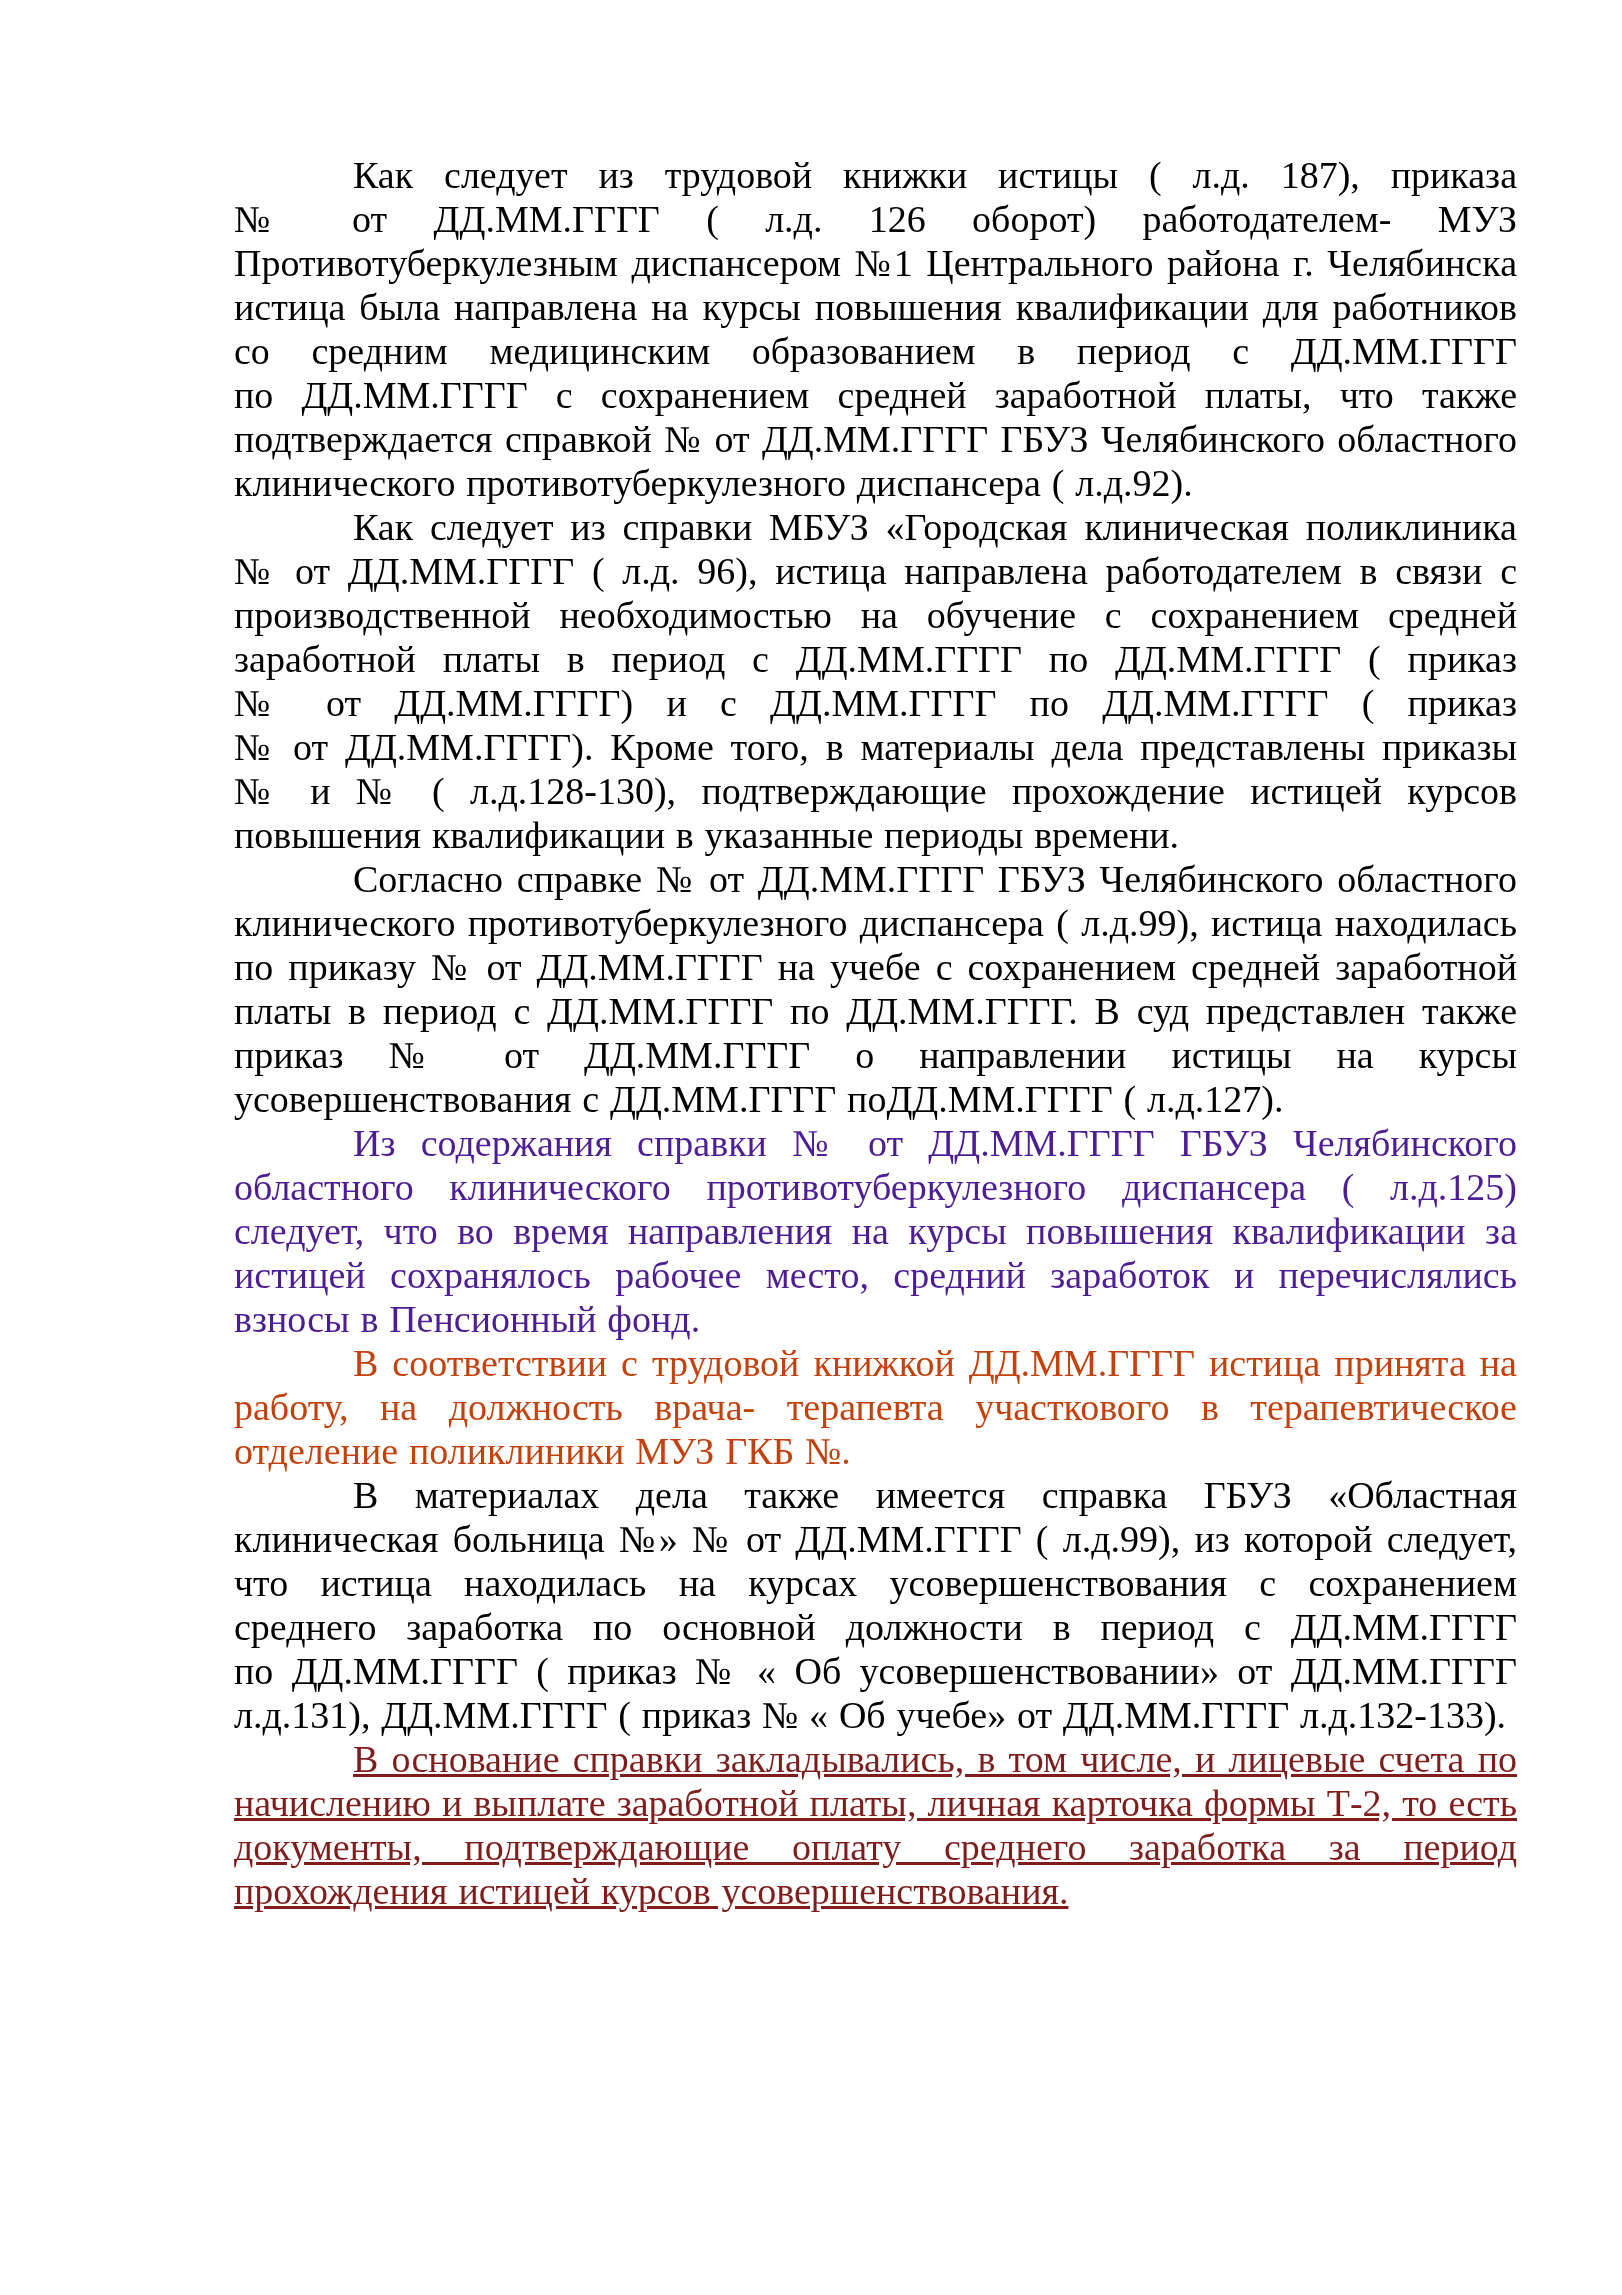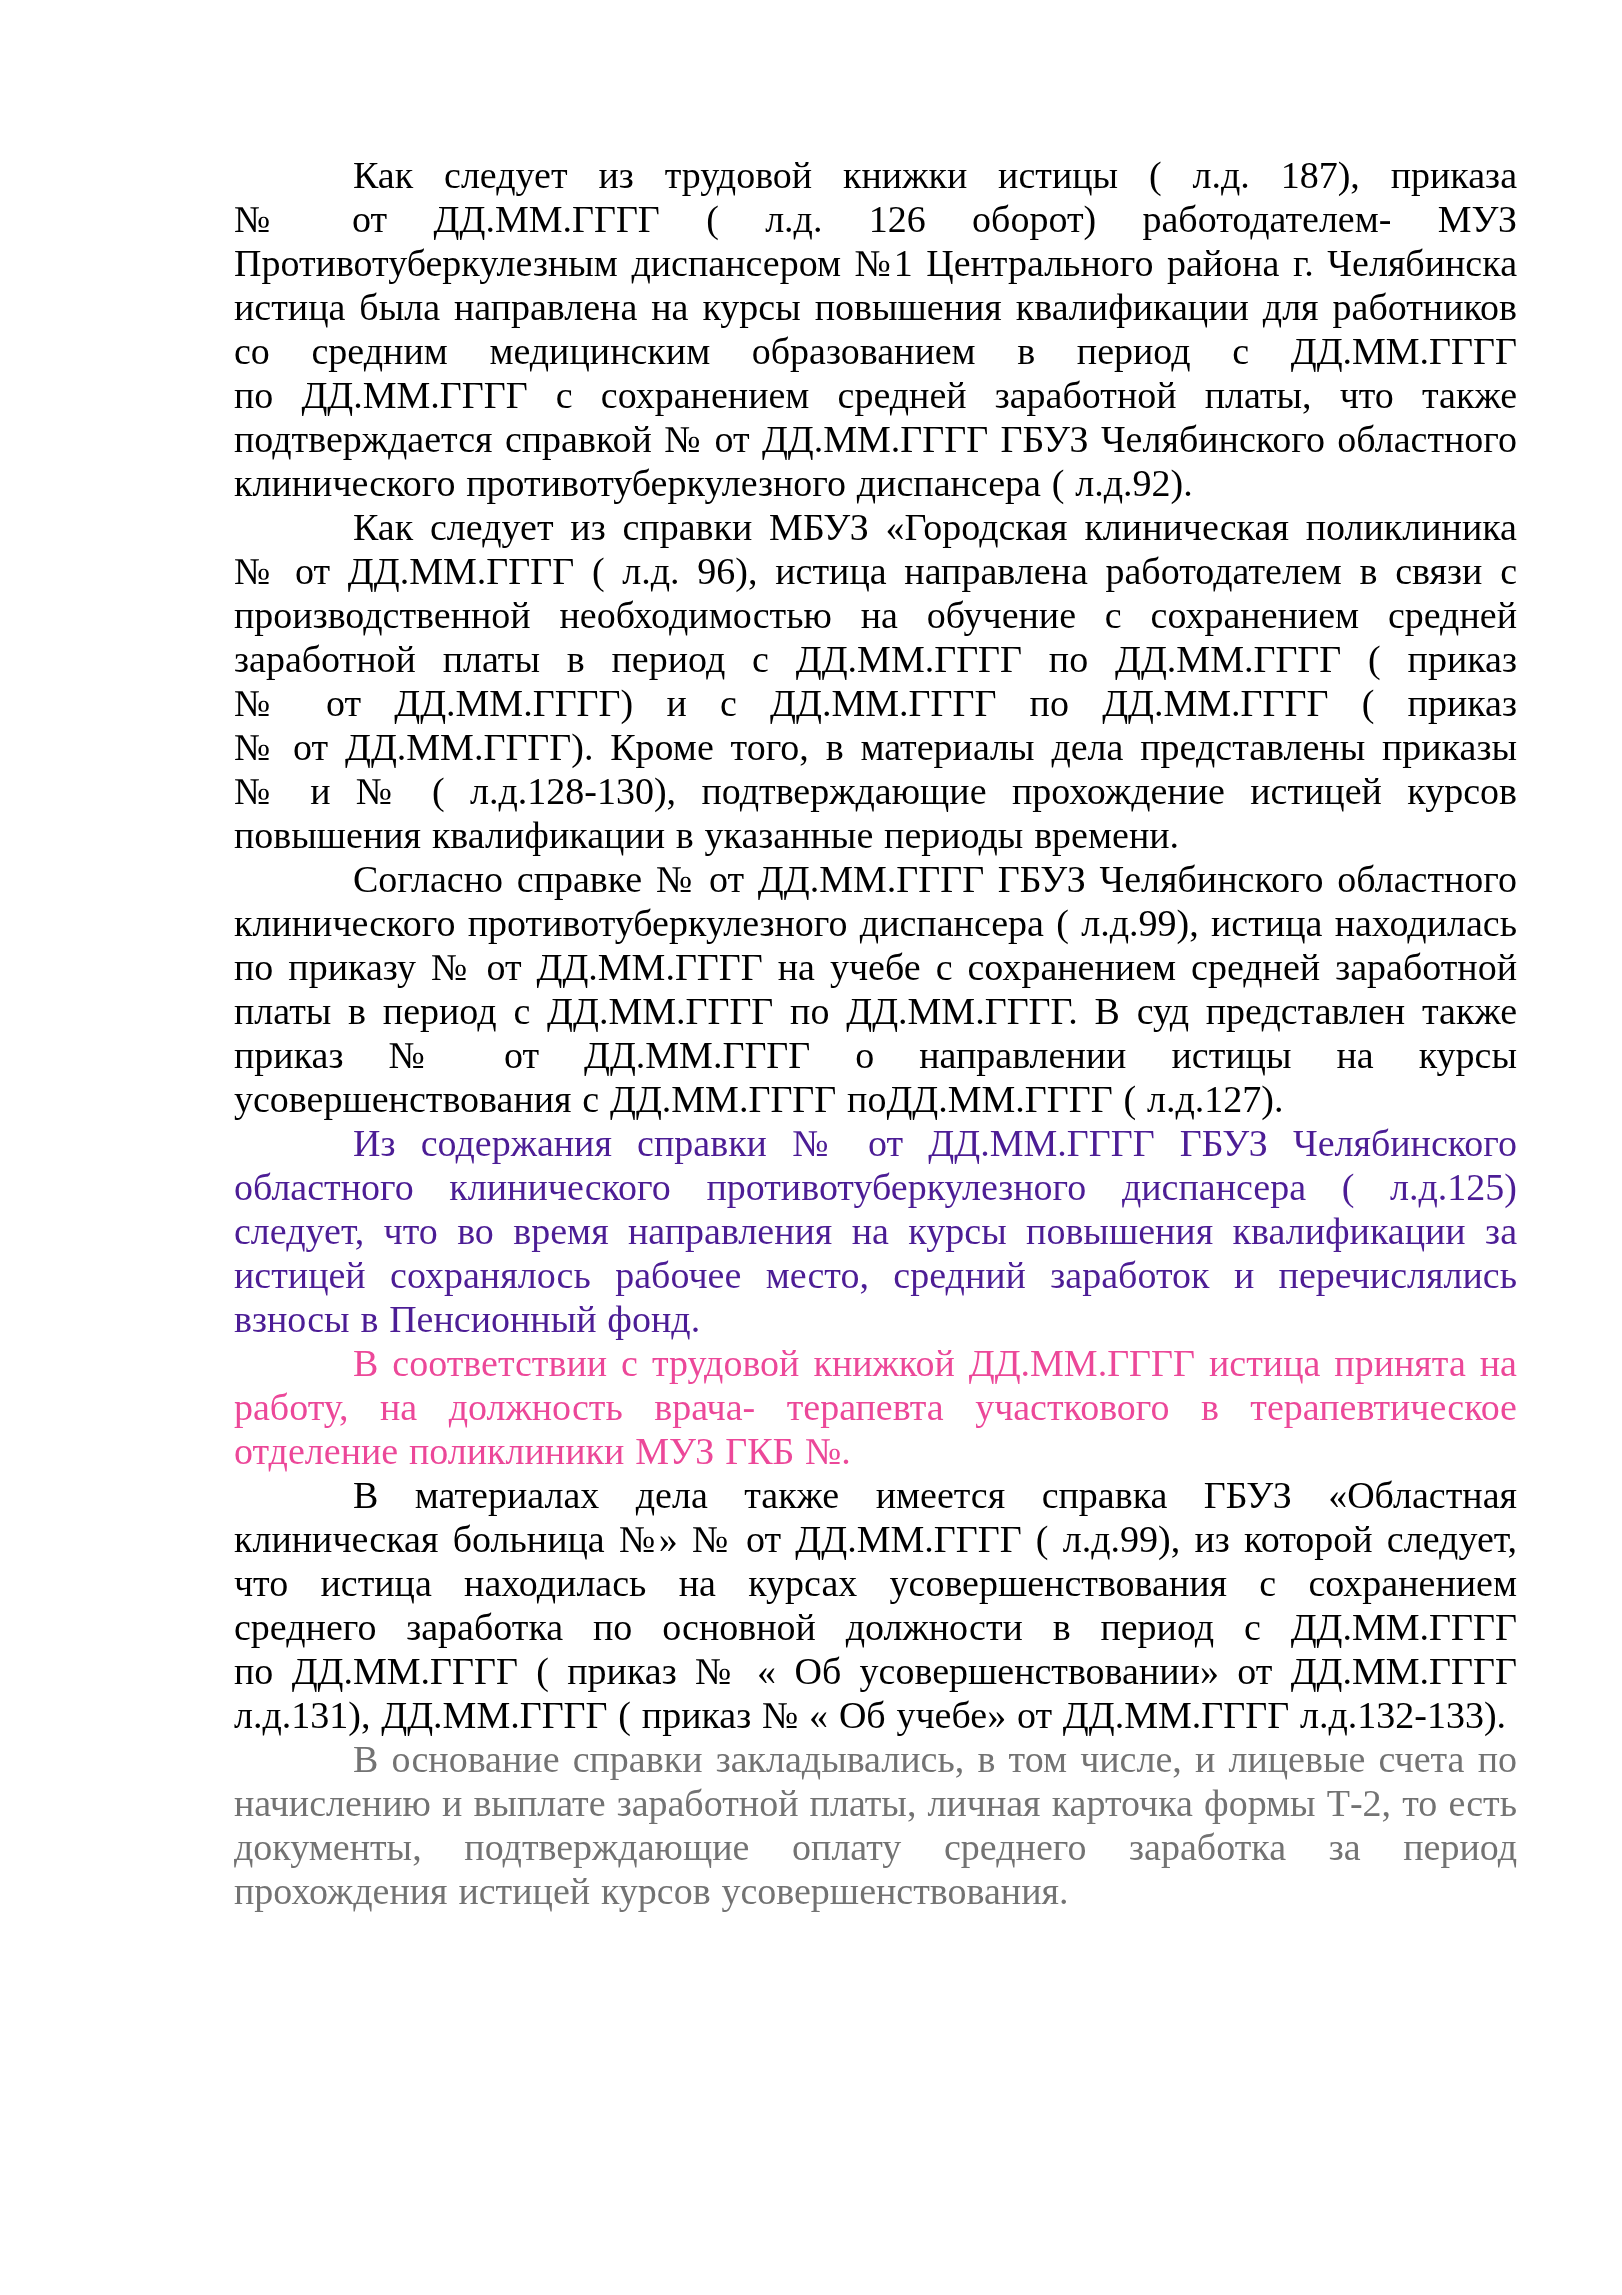--- a/index.html
+++ b/index.html
@@ -41,18 +41,18 @@
 </style>
 </head>
 <body style="background: rgb(255, 255, 255);">
 
 <div class="page">
   <div class="content">
     <p class="para" style="color: rgb(0, 0, 0);">Как следует из трудовой книжки истицы ( л.д. 187), приказа №&nbsp;от&nbsp;ДД.ММ.ГГГГ ( л.д. 126 оборот) работодателем- МУЗ Противотуберкулезным диспансером №1 Центрального района г. Челябинска истица была направлена на курсы повышения квалификации для работников со средним медицинским образованием в период с&nbsp;ДД.ММ.ГГГГ по&nbsp;ДД.ММ.ГГГГ с сохранением средней заработной платы, что также подтверждается справкой №&nbsp;от&nbsp;ДД.ММ.ГГГГ ГБУЗ Челябинского областного клинического противотуберкулезного диспансера ( л.д.92).</p>
     <p class="para" style="color: rgb(0, 0, 0);">Как следует из справки МБУЗ «Городская клиническая поликлиника №&nbsp;от&nbsp;ДД.ММ.ГГГГ ( л.д. 96), истица направлена работодателем в связи с производственной необходимостью на обучение с сохранением средней заработной платы в период с&nbsp;ДД.ММ.ГГГГ по&nbsp;ДД.ММ.ГГГГ ( приказ №&nbsp;от&nbsp;ДД.ММ.ГГГГ) и с&nbsp;ДД.ММ.ГГГГ по&nbsp;ДД.ММ.ГГГГ ( приказ №&nbsp;от&nbsp;ДД.ММ.ГГГГ). Кроме того, в материалы дела представлены приказы №&nbsp;и&nbsp;№ ( л.д.128-130), подтверждающие прохождение истицей курсов повышения квалификации в указанные периоды времени.</p>
     <p class="para" style="color: rgb(0, 0, 0);">Согласно справке №&nbsp;от&nbsp;ДД.ММ.ГГГГ ГБУЗ Челябинского областного клинического противотуберкулезного диспансера ( л.д.99), истица находилась по приказу №&nbsp;от&nbsp;ДД.ММ.ГГГГ на учебе с сохранением средней заработной платы в период с&nbsp;ДД.ММ.ГГГГ по&nbsp;ДД.ММ.ГГГГ. В суд представлен также приказ №&nbsp;от&nbsp;ДД.ММ.ГГГГ о направлении истицы на курсы усовершенствования с&nbsp;ДД.ММ.ГГГГ поДД.ММ.ГГГГ ( л.д.127).</p>
     <p class="para" style="color: #4c1d95;">Из содержания справки №&nbsp;от&nbsp;ДД.ММ.ГГГГ ГБУЗ Челябинского областного клинического противотуберкулезного диспансера ( л.д.125) следует, что во время направления на курсы повышения квалификации за истицей сохранялось рабочее место, средний заработок и перечислялись взносы в Пенсионный фонд.</p>
-    <p class="para" style="color: #ec4899;">В соответствии с трудовой книжкой ДД.ММ.ГГГГ истица принята на работу, на должность врача- терапевта участкового в терапевтическое отделение поликлиники МУЗ ГКБ №.</p>
+    <p class="para" style="color: #c2410c;">В соответствии с трудовой книжкой ДД.ММ.ГГГГ истица принята на работу, на должность врача- терапевта участкового в терапевтическое отделение поликлиники МУЗ ГКБ №.</p>
     <p class="para" style="color: rgb(0, 0, 0);">В материалах дела также имеется справка ГБУЗ «Областная клиническая больница №» №&nbsp;от&nbsp;ДД.ММ.ГГГГ ( л.д.99), из которой следует, что истица находилась на курсах усовершенствования с сохранением среднего заработка по основной должности в период с&nbsp;ДД.ММ.ГГГГ по&nbsp;ДД.ММ.ГГГГ ( приказ №&nbsp;« Об усовершенствовании» от&nbsp;ДД.ММ.ГГГГ л.д.131), ДД.ММ.ГГГГ ( приказ №&nbsp;« Об учебе» от&nbsp;ДД.ММ.ГГГГ л.д.132-133).</p>
-    <p class="para" style="color: #737373;">В основание справки закладывались, в том числе, и лицевые счета по начислению и выплате заработной платы, личная карточка формы Т-2, то есть документы, подтверждающие оплату среднего заработка за период прохождения истицей курсов усовершенствования.</p>
+    <p class="para" style="color: #7f1d1d; text-decoration: underline;">В основание справки закладывались, в том числе, и лицевые счета по начислению и выплате заработной платы, личная карточка формы Т-2, то есть документы, подтверждающие оплату среднего заработка за период прохождения истицей курсов усовершенствования.</p>
   </div>
 </div>
 
 
 </body></html>

